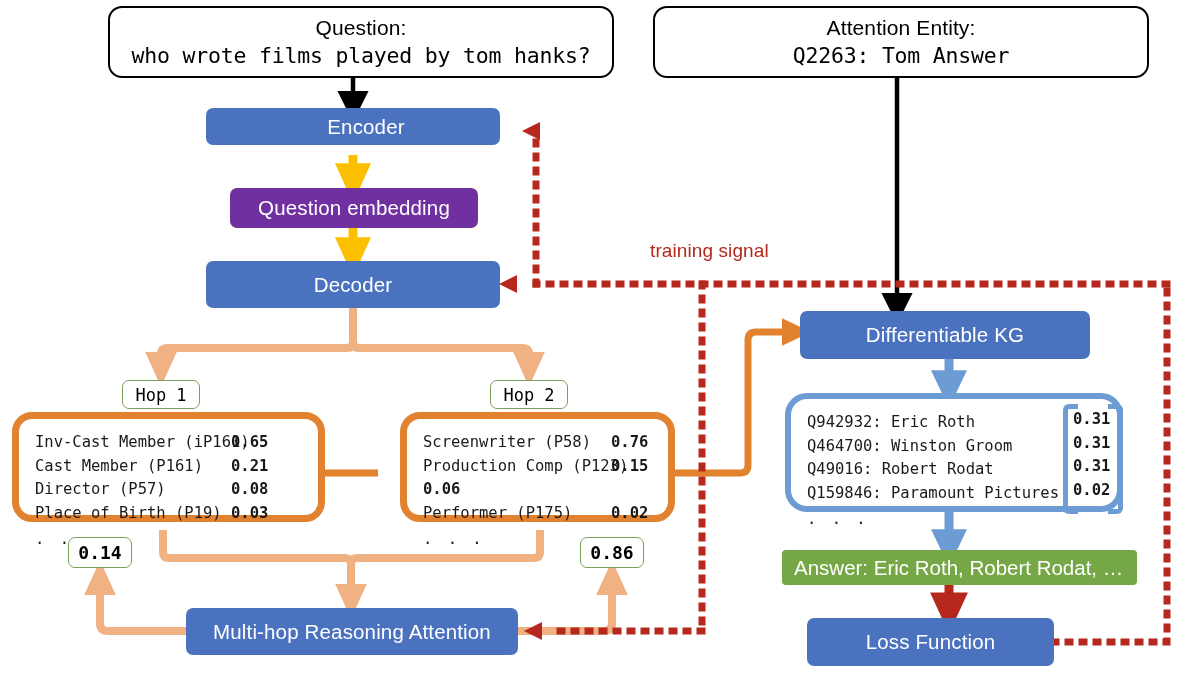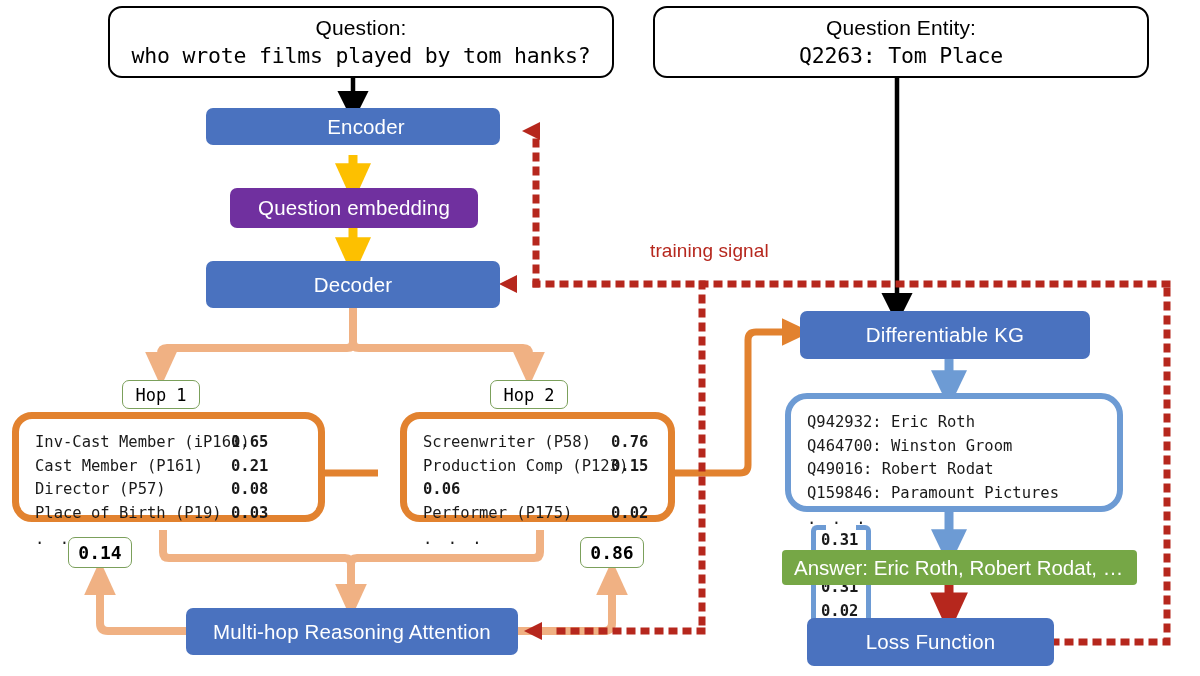--- a/index.html
+++ b/index.html
@@ -225,22 +225,22 @@
       <path d="M524,631 L542,622 L542,640 z" fill="#b6271d"></path>
     </g>
   </svg>
 
   <div class="box outline-box" style="left:108px; top:6px; width:506px; height:72px;">
     <div class="q-label">Question:</div>
     <div class="q-mono">who wrote films played by tom hanks?</div>
   </div>
 
   <div class="box outline-box" style="left:653px; top:6px; width:496px; height:72px;">
-    <div class="q-label">Question Entity:</div>
-    <div class="q-mono">Q2263: Tom Place</div>
+    <div class="q-label">Attention Entity:</div>
+    <div class="q-mono">Q2263: Tom Answer</div>
   </div>
 
   <div class="box proc-box blue" style="left:206px; top:108px; width:294px; height:37px;padding-left:26px;">
     <span>Encoder</span>
   </div>
 
   <div class="box proc-box purple" style="left:230px; top:188px; width:248px; height:40px;">
     <span>Question embedding</span>
   </div>
 
@@ -307,21 +307,21 @@
     <span>Multi-hop Reasoning Attention</span>
   </div>
 
   <div class="training-label" style="left:650px; top:240px;">training signal</div>
 
   <div class="box proc-box blue" style="left:800px; top:311px; width:290px; height:48px;">
     <span>Differentiable KG</span>
   </div>
 
   <div class="kg-card" style="left:785px; top:393px; width:338px; height:119px;">
-    <div style="display:flex; align-items:flex-start;flex-direction:column;">
+    <div style="display:flex; align-items:flex-start;">
       <div style="flex:1 1 auto;">
         <div class="rel-row">
           <span class="rel-name">Q942932: Eric Roth</span>
         </div>
         <div class="rel-row">
           <span class="rel-name">Q464700: Winston Groom</span>
         </div>
         <div class="rel-row">
           <span class="rel-name">Q49016: Robert Rodat</span>
         </div>

